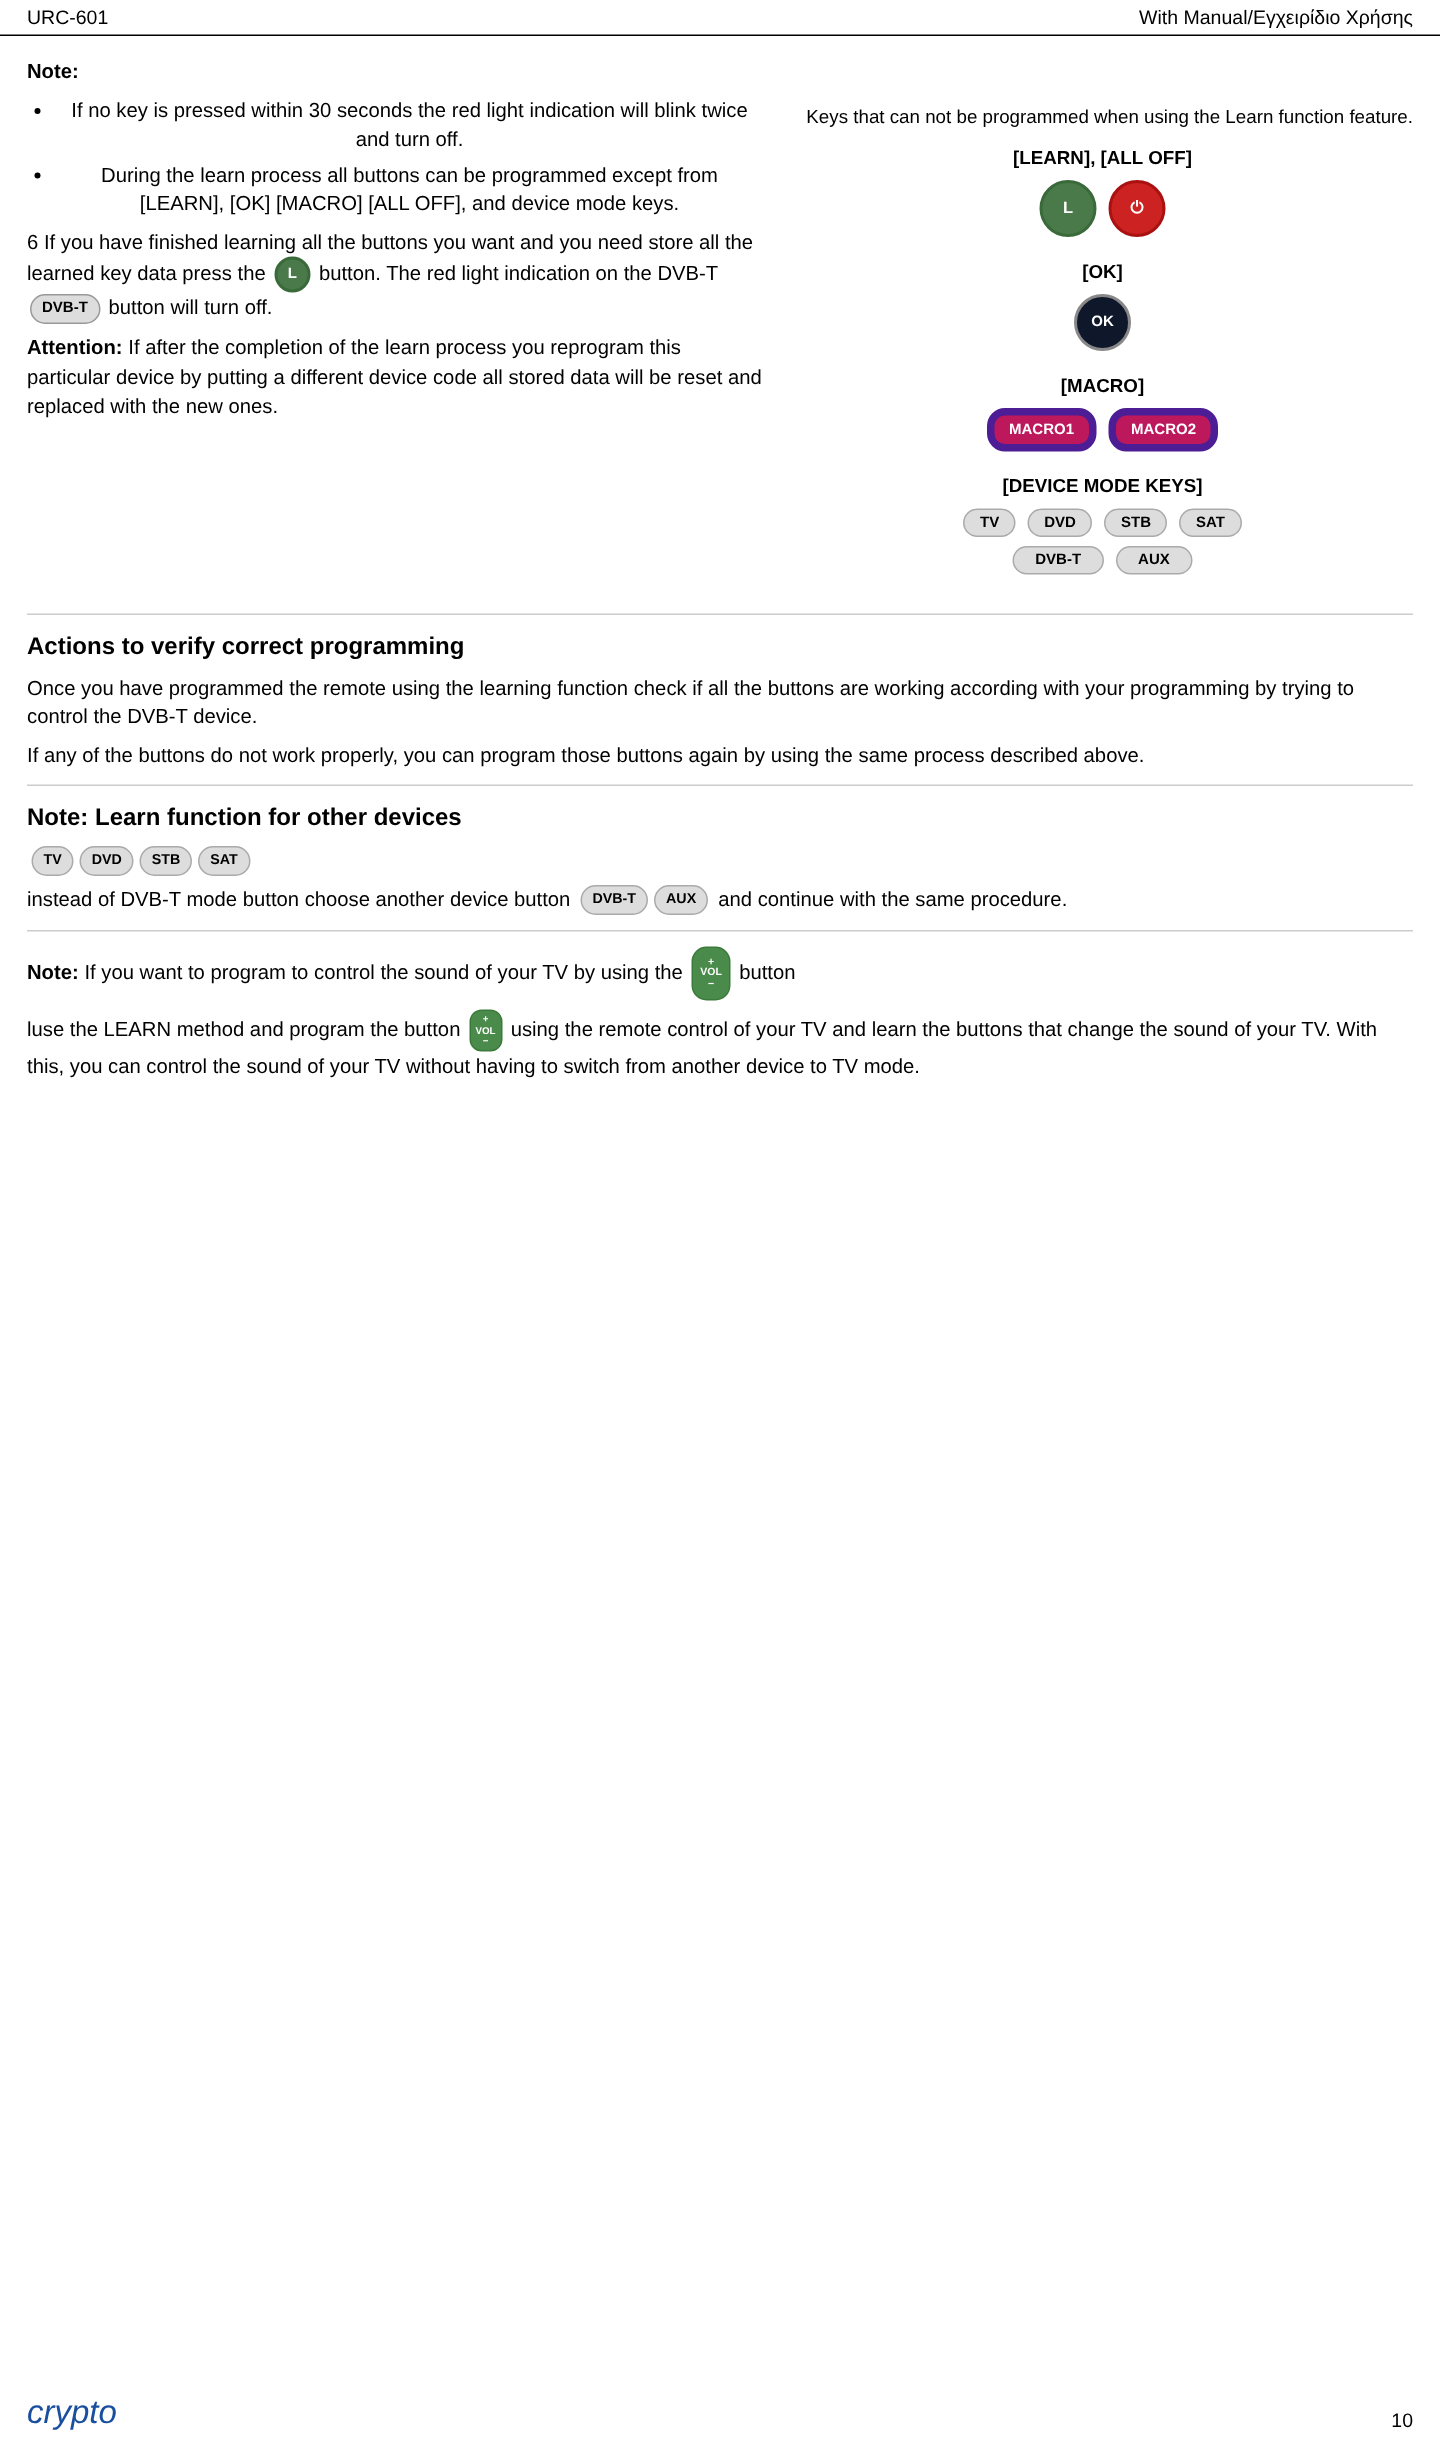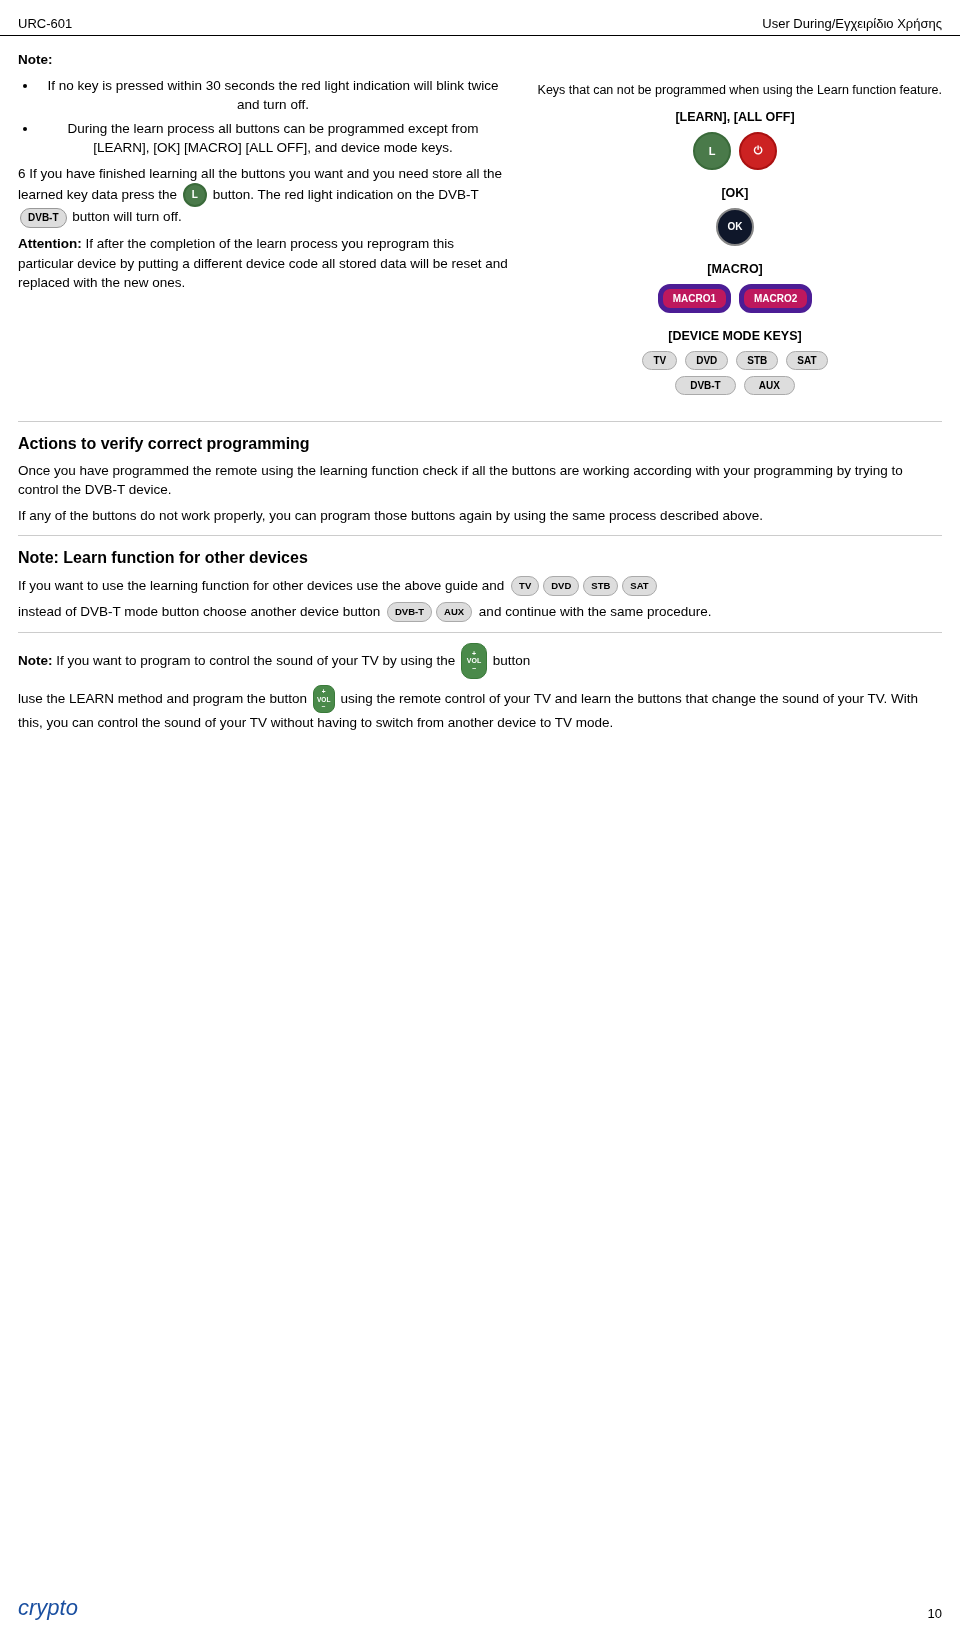--- a/index.html
+++ b/index.html
@@ -8,21 +8,21 @@
       min-height: 1641px;
       background: #fff;
       font-family: Arial, Helvetica, sans-serif;
       font-size: 13.5px;
       color: #000;
       position: relative;
     }
     .page-header {
       display: flex;
       justify-content: space-between;
-      padding: 16px 18px 4px 18px;
+      padding: 4px 18px 4px 18px;
       border-bottom: 1px solid #000;
       font-size: 13px;
     }
     .page-content {
       display: flex;
       padding: 14px 18px 0 18px;
       gap: 10px;
     }
     .left-column {
       flex: 0 0 490px;
@@ -241,21 +241,21 @@
       font-style: italic;
       color: #1a4fa0;
     }
     .page-num { font-size: 13px; }
   </style>
 </head>
 <body>
 
 <div class="page-header">
   <span>URC-601</span>
-  <span>User During/Εγχειρίδιο Χρήσης</span>
+  <span>With Manual/Εγχειρίδιο Χρήσης</span>
 </div>
 
 <div class="page-content">
 
   <div class="left-column">
     <p>
       <span class="note-title">Note:</span>
     </p>
     <ul class="bullet-list">
       <li>If no key is pressed within 30 seconds the red light indication will blink twice and turn off.</li>
@@ -328,21 +328,20 @@
   <p>If any of the buttons do not work properly, you can program those buttons again by using the same process described above.</p>
 </div>
 
 <hr class="divider" style="margin: 10px 18px;">
 
 <div class="full-section">
   <p>
     <span class="section-heading">Note: Learn function for other devices</span>
   </p>
   <p>
-    <span>If you want to use the learning function for other devices use the above guide and</span>
     
     <span class="inline-device-row">
       <span class="inline-device-btn">TV</span>
       <span class="inline-device-btn">DVD</span>
       <span class="inline-device-btn">STB</span>
       <span class="inline-device-btn">SAT</span>
     </span>
   </p>
   <p>
     <span>instead of DVB-T mode button choose another device button</span>

